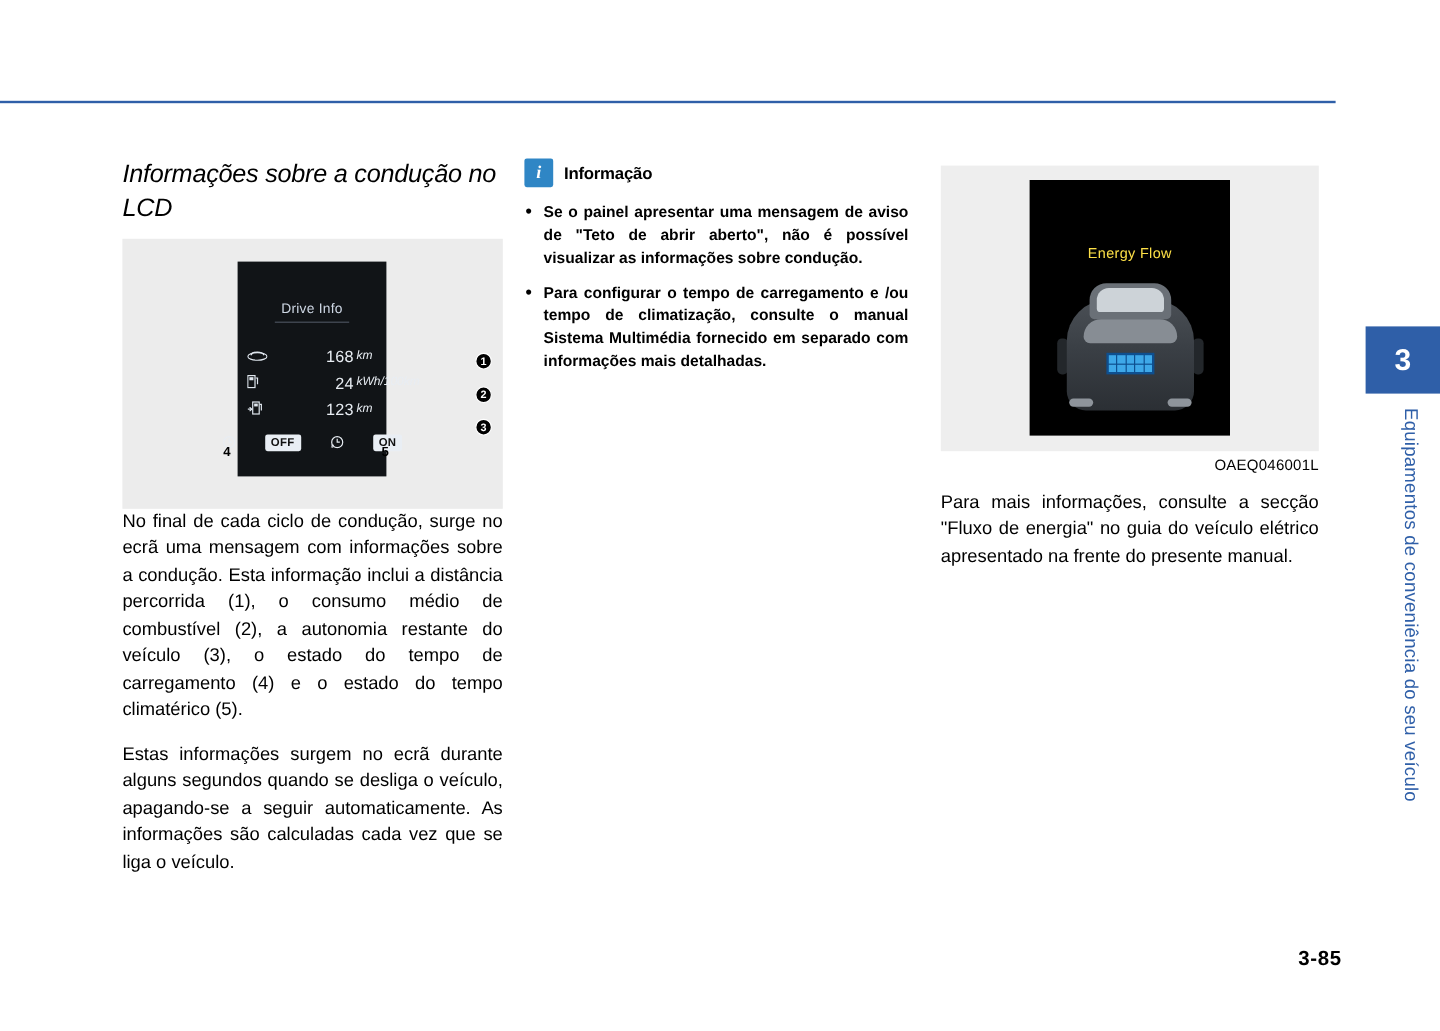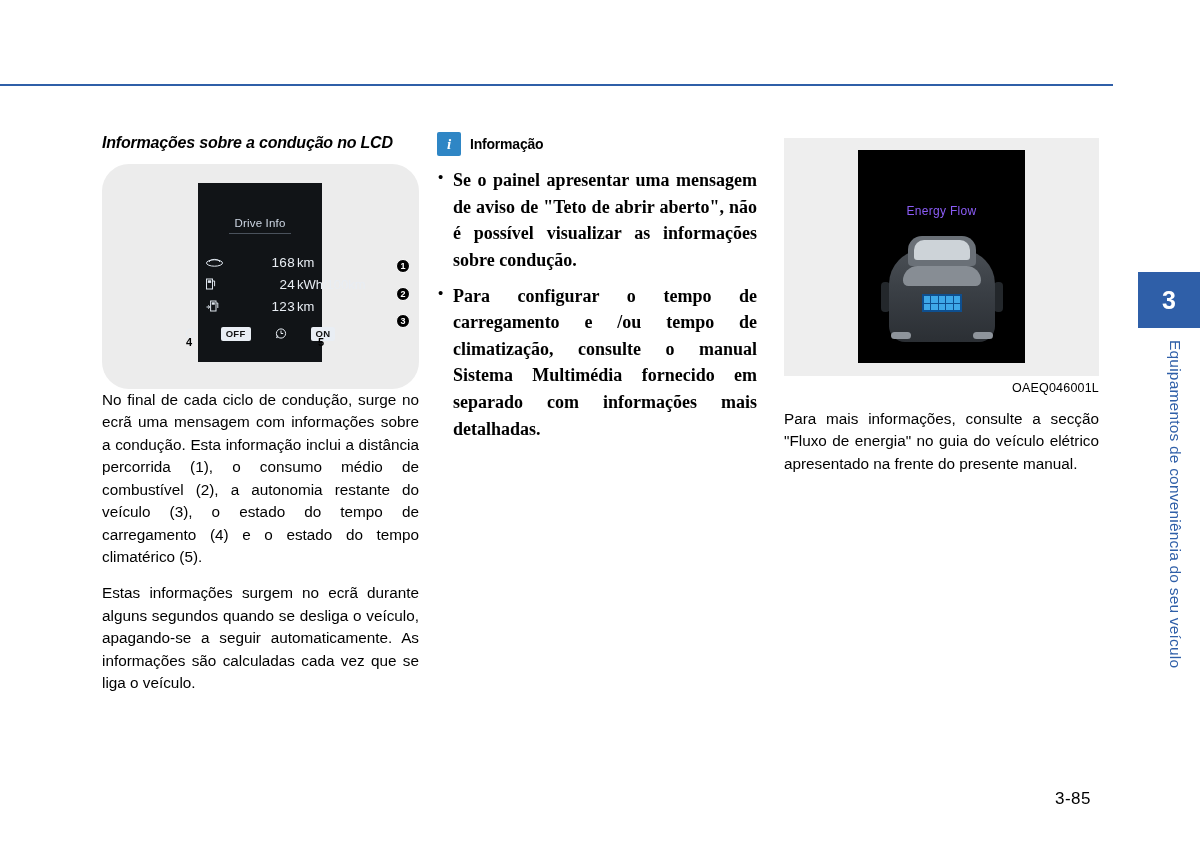--- a/index.html
+++ b/index.html
@@ -56,43 +56,42 @@
   
   .col {
     position: absolute;
     top: 132px;
   }
   .col-1 { left: 102px; width: 317px; }
   .col-2 { left: 437px; width: 320px; }
   .col-3 { left: 784px; width: 315px; }
 
   h2.sec-title {
-    font-size: 16px;
+    font-size: 21px;
     font-style: italic;
-    font-weight: bold;
+    font-weight: normal;
     margin: 0 0 10px 0;
     line-height: 1.35;
     letter-spacing: -0.2px;
   }
 
   p.body {
     font-size: 15.3px;
     line-height: 1.47;
     margin: 0 0 14px 0;
     text-align: justify;
   }
 
   
   .fig1 {
     width: 317px;
     height: 225px;
     background: #ececec;
     margin-top: 6px;
     position: relative;
-    border-radius: 27px;
   }
   .lcd {
     position: absolute;
     left: 96px;
     top: 19px;
     width: 124px;
     height: 179px;
     background: #111417;
   }
   .lcd-title {
@@ -127,25 +126,26 @@
     text-align: left;
     flex: 0 0 24px;
   }
   .lcd-row .val {
     flex: 1 1 auto;
     text-align: right;
     font-size: 13.5px;
     letter-spacing: 0.3px;
   }
   .lcd-row .unit {
-    font-size: 13px;
+    font-size: 10px;
     margin-left: 2px;
     line-height: 1.05;
-    text-align: center;
+    text-align: left;
     width: 17px;
+    font-style: italic;
   }
   .lcd-bottom {
     display: flex;
     align-items: center;
     justify-content: center;
     gap: 24px;
     margin-top: 9px;
   }
   .chip {
     background: #e9eef4;
@@ -208,23 +208,23 @@
     font-size: 14px;
     font-weight: bold;
     letter-spacing: -0.2px;
   }
   ul.note-list {
     list-style: none;
     margin: 0;
     padding: 0;
   }
   ul.note-list li {
-    font-family: Liberation Serif, serif;
-    font-weight: bold;
-    font-size: 18px;
+    font-family: Liberation Sans, sans-serif;
+    font-weight: bold;
+    font-size: 13px;
     line-height: 1.48;
     text-align: justify;
     position: relative;
     padding-left: 16px;
     margin-bottom: 9px;
   }
   ul.note-list li::before {
     content: "\2022";
     position: absolute;
     left: 1px;
@@ -242,21 +242,21 @@
   }
   .ef-screen {
     position: absolute;
     left: 74px;
     top: 12px;
     width: 167px;
     height: 213px;
     background: #000;
   }
   .ef-title {
-    color: #8b5cf6;
+    color: #fde047;
     font-size: 12px;
     text-align: center;
     margin-top: 54px;
     letter-spacing: 0.3px;
   }
   .car {
     position: absolute;
     left: 23px;
     top: 86px;
     width: 122px;
@@ -329,24 +329,24 @@
     height: 30px;
     background: #23272b;
     border-radius: 4px;
   }
   .car-wheel-l { left: 0px; }
   .car-wheel-r { right: 0px; }
 
   
   .page-num {
     position: absolute;
-    right: 109px;
+    right: 82px;
     bottom: 50px;
     font-size: 17px;
-    font-weight: normal;
+    font-weight: bold;
     letter-spacing: 0.5px;
   }
 </style>
 </head>
 <body>
 
 <div class="top-rule"></div>
 
 <div class="side-tab">3</div>
 <div class="side-vertical-text">Equipamentos de conveniência do seu veículo</div>

